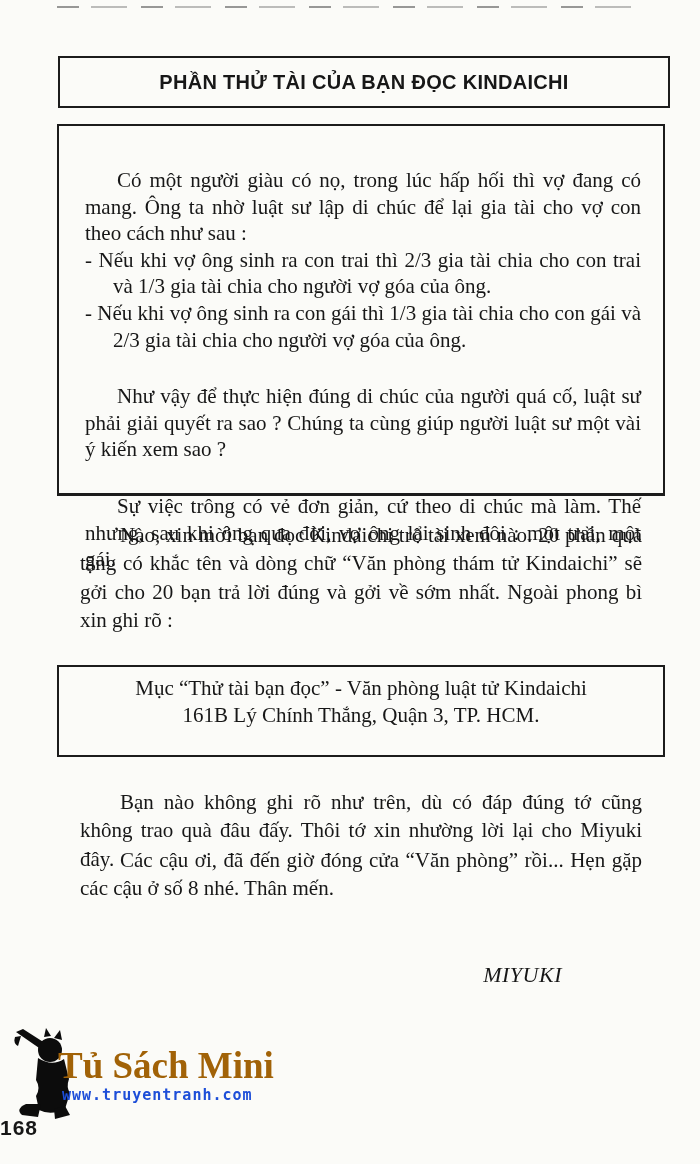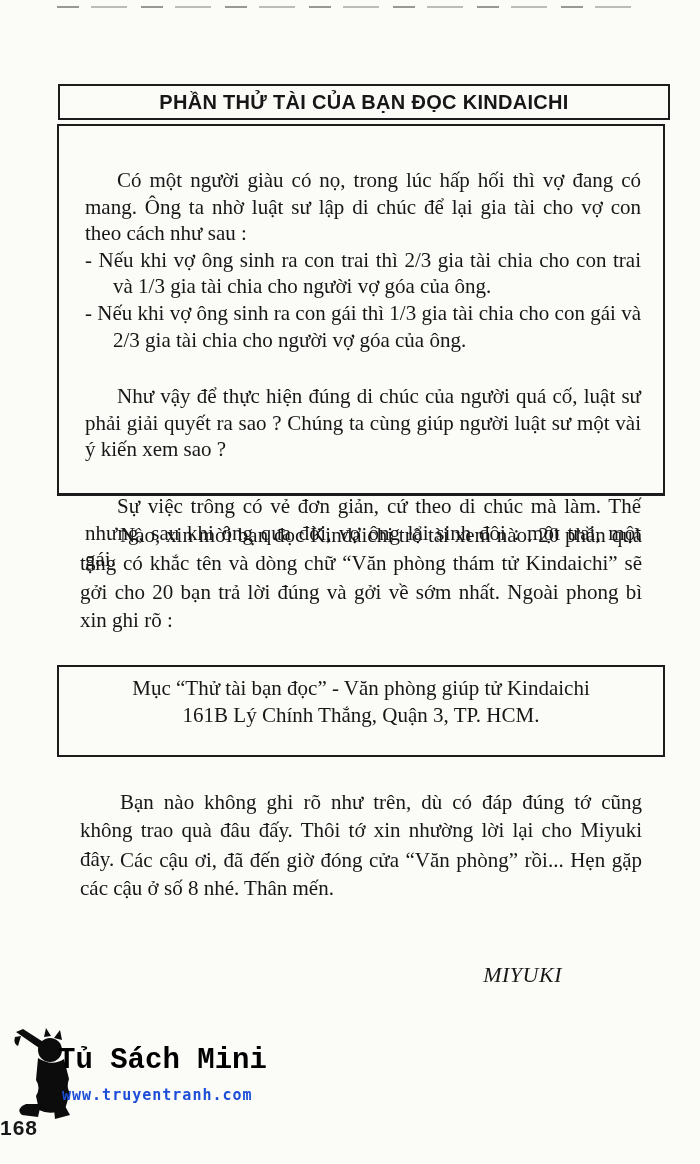--- a/index.html
+++ b/index.html
@@ -17,25 +17,25 @@
     position: absolute;
     left: 57px; top: 6px;
     width: 585px; height: 2px;
     background: repeating-linear-gradient(90deg,
       rgba(70,70,70,.55) 0 22px, rgba(70,70,70,0) 22px 34px,
       rgba(70,70,70,.35) 34px 70px, rgba(70,70,70,0) 70px 84px);
   }
   .header-box {
     position: absolute;
     left: 58px; top: 56px;
-    width: 612px; height: 36px;
+    width: 612px; height: 52px;
     border: 2px solid #1c1c1c;
     display: flex; align-items: center; justify-content: center;
     font-family: "Liberation Sans", "DejaVu Sans", sans-serif;
-    font-weight: bold; font-size: 20px; letter-spacing: 0.3px; margin-top: 28px;
+    font-weight: bold; font-size: 20px; letter-spacing: 0.3px;
   }
   .puzzle-box {
     position: absolute;
     left: 57px; top: 124px;
     width: 608px; height: 372px;
     border: 2px solid #1c1c1c;
     border-bottom-width: 3px;
     padding: 11px 22px 0 26px;
     font-size: 21px; line-height: 26.6px;
   }
@@ -65,22 +65,22 @@
     position: absolute;
     left: 80px; top: 962px; width: 482px;
     text-align: right;
     font-style: italic;
     font-size: 22px; letter-spacing: 0.5px;
   }
   .footer-logo { position: absolute; left: 14px; top: 1026px; width: 300px; height: 100px; }
   .mascot { position: absolute; left: 0; top: 2px; width: 64px; height: 92px; }
   .logo-title {
     position: absolute; left: 44px; top: 18px;
-    font-family: Liberation Mono, monospace;
-    font-weight: bold; font-size: 29px; color: #000000;
+    font-family: Liberation Serif, serif;
+    font-weight: bold; font-size: 37px; color: #a16207;
     white-space: nowrap;
   }
   .logo-url {
     position: absolute; left: 48px; top: 60px;
     font-family: "DejaVu Sans Mono", monospace;
     font-weight: bold; font-size: 15px; letter-spacing: 1px;
     color: #1d4ed8; white-space: nowrap;
   }
   .page-number {
     position: absolute;
@@ -105,21 +105,21 @@
     <p class="p-indent">Có một người giàu có nọ, trong lúc hấp hối thì vợ đang có mang. Ông ta nhờ luật sư lập di chúc để lại gia tài cho vợ con theo cách như sau :</p>
     <p class="p-bullet">- Nếu khi vợ ông sinh ra con trai thì 2/3 gia tài chia cho con trai và 1/3 gia tài chia cho người vợ góa của ông.</p>
     <p class="p-bullet">- Nếu khi vợ ông sinh ra con gái thì 1/3 gia tài chia cho con gái và 2/3 gia tài chia cho người vợ góa của ông.</p>
     <p class="p-indent">Như vậy để thực hiện đúng di chúc của người quá cố, luật sư phải giải quyết ra sao ? Chúng ta cùng giúp người luật sư một vài ý kiến xem sao ?</p>
     <p class="p-indent">Sự việc trông có vẻ đơn giản, cứ theo di chúc mà làm. Thế nhưng, sau khi ông qua đời, vợ ông lại sinh đôi : một trai, một gái.</p>
   </div>
 
   <p class="italic-para invite">Nào, xin mời bạn đọc Kindaichi trổ tài xem nào. 20 phần quà tặng có khắc tên và dòng chữ “Văn phòng thám tử Kindaichi” sẽ gởi cho 20 bạn trả lời đúng và gởi về sớm nhất. Ngoài phong bì xin ghi rõ :</p>
 
   <div class="address-box">
-    <div>Mục “Thử tài bạn đọc” - Văn phòng giúp tử Kindaichi</div>
+    <div>Mục “Thử tài bạn đọc” - Văn phòng luật tử Kindaichi</div>
     <div>161B Lý Chính Thắng, Quận 3, TP. HCM.</div>
   </div>
 
   <p class="italic-para note">Bạn nào không ghi rõ như trên, dù có đáp đúng tớ cũng không trao quà đâu đấy. Thôi tớ xin nhường lời lại cho Miyuki đây.</p>
 
   <p class="italic-para closing">Các cậu ơi, đã đến giờ đóng cửa “Văn phòng” rồi... Hẹn gặp các cậu ở số 8 nhé. Thân mến.</p>
 
   <div class="signature">MIYUKI</div>
 
   <div class="footer-logo">

